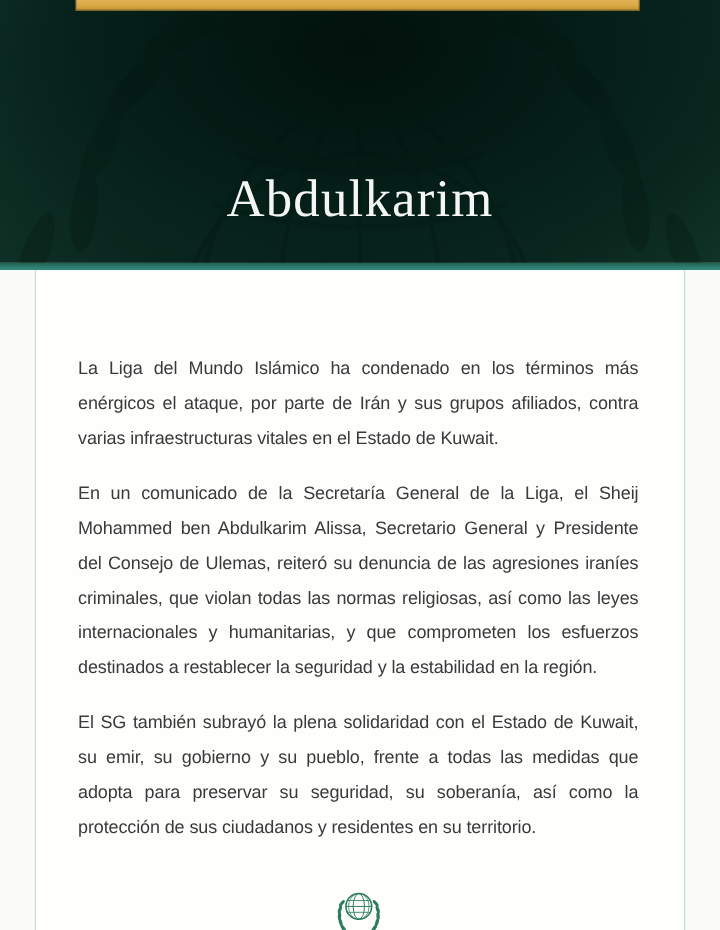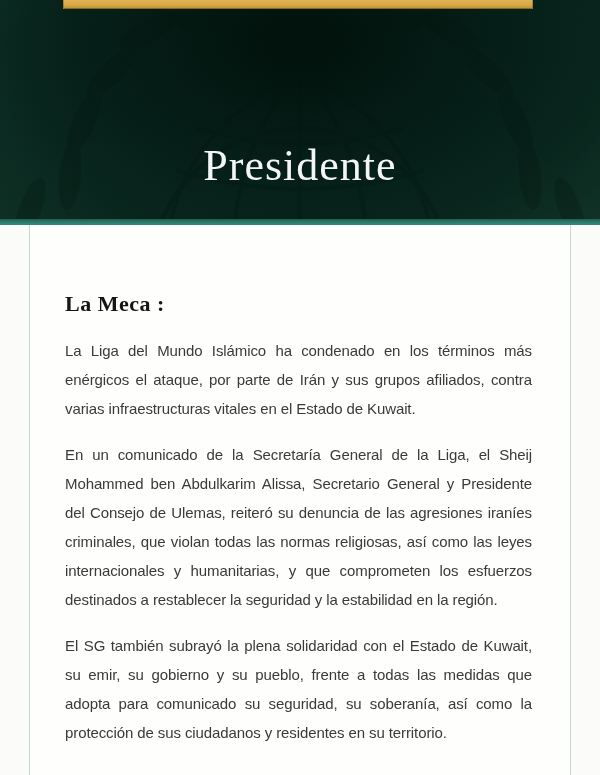--- a/index.html
+++ b/index.html
@@ -155,33 +155,32 @@
       <g fill="#041711" opacity="0.5">
         <ellipse cx="450" cy="30" rx="34" ry="11" transform="rotate(28 450 30)"></ellipse>
         <ellipse cx="390" cy="18" rx="34" ry="11" transform="rotate(14 390 18)"></ellipse>
         <ellipse cx="488" cy="72" rx="34" ry="11" transform="rotate(46 488 72)"></ellipse>
         <ellipse cx="516" cy="122" rx="34" ry="11" transform="rotate(66 516 122)"></ellipse>
         <ellipse cx="530" cy="176" rx="34" ry="11" transform="rotate(84 530 176)"></ellipse>
         <ellipse cx="570" cy="210" rx="34" ry="11" transform="rotate(70 570 210)"></ellipse>
       </g>
     </svg>
     <div class="gold-bar"></div>
-    <h1 class="title">Presidente</h1>
+    <h1 class="title">Abdulkarim</h1>
   </header>
 
   <div class="band"></div>
 
   <main class="content">
     <div class="card">
 
-      <h2 class="location">La Meca :</h2>
 
       <p>La Liga del Mundo Islámico ha condenado en los términos más enérgicos el ataque, por parte de Irán y sus grupos afiliados, contra varias infraestructuras vitales en el Estado de Kuwait.</p>
       <p>En un comunicado de la Secretaría General de la Liga,  el Sheij Mohammed ben Abdulkarim Alissa, Secretario General y Presidente del Consejo de Ulemas, reiteró su denuncia de las agresiones iraníes criminales, que violan todas las normas religiosas, así como las leyes internacionales y humanitarias, y que comprometen los esfuerzos destinados a restablecer la seguridad y la estabilidad en la región.</p>
-      <p>El SG también subrayó la plena solidaridad con el Estado de Kuwait, su emir, su gobierno y su pueblo, frente a todas las medidas que adopta para comunicado su seguridad, su soberanía, así como la protección de sus ciudadanos y residentes en su territorio.</p>
+      <p>El SG también subrayó la plena solidaridad con el Estado de Kuwait, su emir, su gobierno y su pueblo, frente a todas las medidas que adopta para preservar su seguridad, su soberanía, así como la protección de sus ciudadanos y residentes en su territorio.</p>
 
       <div class="logo">
         <svg class="emblem" width="42" height="45" viewBox="0 0 40 44" aria-hidden="true">
 
           <g stroke="#2e7c5e" fill="none">
             <circle cx="20" cy="15" r="10.5" stroke-width="1.3"></circle>
             <ellipse cx="20" cy="15" rx="4.6" ry="10.5" stroke-width="0.8"></ellipse>
             <ellipse cx="20" cy="15" rx="8.4" ry="10.5" stroke-width="0.6"></ellipse>
             <line x1="9.5" y1="15" x2="30.5" y2="15" stroke-width="0.8"></line>
             <line x1="11.2" y1="10.2" x2="28.8" y2="10.2" stroke-width="0.7"></line>

